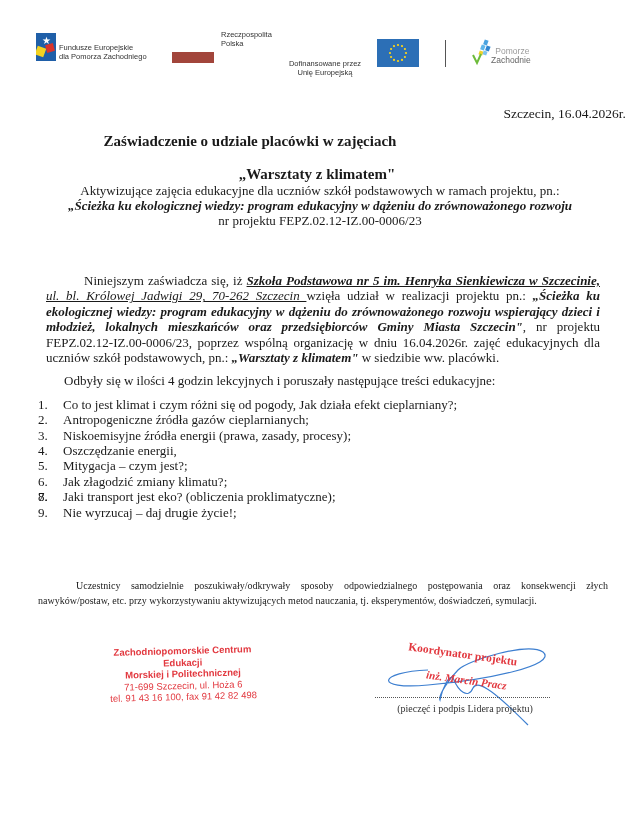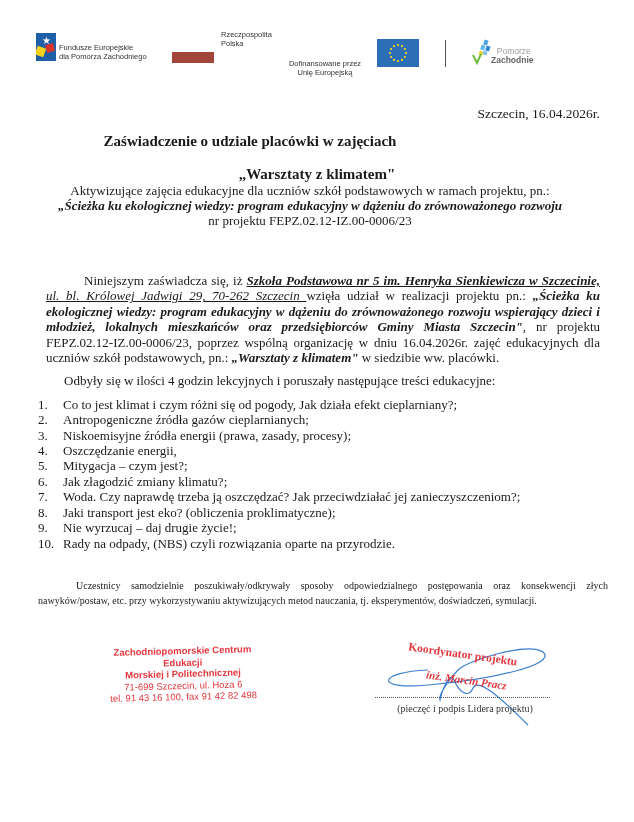--- a/index.html
+++ b/index.html
@@ -11,26 +11,26 @@
   .fe-logo .r { position: absolute; left: 10px; top: 11px; width: 8px; height: 8px; background: #d9342b; transform: rotate(-15deg); }
   .fe-text { position: absolute; left: 59px; top: 43px; font-family: "Liberation Sans", sans-serif; font-size: 7.5px; line-height: 9px; color: #333; }
   .rp-flag { position: absolute; left: 172px; top: 52px; width: 42px; height: 11px; background: #a2453b; }
   .rp-text { position: absolute; left: 221px; top: 30px; font-family: "Liberation Sans", sans-serif; font-size: 7.5px; line-height: 9px; color: #333; }
   .ue-text { position: absolute; left: 270px; top: 43px; width: 110px; text-align: center; font-family: "Liberation Sans", sans-serif; font-size: 7.5px; line-height: 9px; color: #333; margin-top: 16px; }
   .eu-flag { position: absolute; left: 377px; top: 39px; width: 42px; height: 28px; background: #2c6fb6; }
   .eu-flag svg { position: absolute; left: 0; top: 0; }
   .vsep { position: absolute; left: 445px; top: 40px; width: 1px; height: 27px; background: #555; }
   .pz-mark { position: absolute; left: 471px; top: 38px; width: 22px; height: 28px; }
   .pz-text { position: absolute; left: 491px; top: 47px; font-family: "Liberation Sans", sans-serif; font-size: 8.5px; line-height: 9px; color: #9a9a9a; text-align: center; }
-  .pz-text .b { color: #666; font-weight: bold; }
+  .pz-text .b { color: #666; font-weight: normal; }
 
-  .date { position: absolute; right: 34px; top: 106px; font-size: 13.5px; }
+  .date { position: absolute; right: 8px; top: 106px; font-size: 13.5px; }
   .title { position: absolute; left: 0; width: 500px; top: 133px; text-align: center; font-size: 15px; font-weight: bold; }
   .subtitle { position: absolute; left: 0; width: 634px; top: 166px; text-align: center; font-size: 15px; font-weight: bold; }
-  .head-lines { position: absolute; left: 20px; width: 580px; top: 183px; text-align: center; font-size: 13px; line-height: 15px; }
+  .head-lines { position: absolute; left: 30px; width: 580px; top: 183px; text-align: center; font-size: 13px; line-height: 15px; }
   .head-lines .bi { font-weight: bold; font-style: italic; }
 
   .body { position: absolute; left: 38px; width: 570px; top: 265px; font-size: 13px; line-height: 15.4px; text-align: justify; }
   .body p { margin: 8px; }
   .indent { text-indent: 38px; }
   .u { text-decoration: underline; font-weight: bold; font-style: italic; }
   .ui { text-decoration: underline; font-style: italic; }
   .bi { font-weight: bold; font-style: italic; }
   .list { margin: 0; padding: 0; list-style: none; }
   .list li { padding-left: 25px; position: relative; }
@@ -116,24 +116,23 @@
 <div class="body">
   <p class="indent"><span>Niniejszym zaświadcza się, iż </span><span class="u">Szkoła Podstawowa nr 5 im. Henryka Sienkiewicza w Szczecinie,</span> <span class="ui">ul. bl. Królowej Jadwigi 29, 70-262 Szczecin </span><span>wzięła udział w realizacji projektu pn.: </span><span class="bi">„Ścieżka ku ekologicznej wiedzy: program edukacyjny w dążeniu do zrównoważonego rozwoju wspierający dzieci i młodzież, lokalnych mieszkańców oraz przedsiębiorców Gminy Miasta Szczecin"</span><span>, nr projektu FEPZ.02.12-IZ.00-0006/23, poprzez wspólną organizację w dniu 16.04.2026r. zajęć edukacyjnych dla uczniów szkół podstawowych, pn.: </span><span class="bi">„Warsztaty z klimatem"</span><span> w siedzibie ww. placówki.</span></p>
   <p class="indent2">Odbyły się w ilości 4 godzin lekcyjnych i poruszały następujące treści edukacyjne:</p>
   <ol class="list" id="topics">
       <li><span class="num">1.</span><span>Co to jest klimat i czym różni się od pogody, Jak działa efekt cieplarniany?;</span></li>
       <li><span class="num">2.</span><span>Antropogeniczne źródła gazów cieplarnianych;</span></li>
       <li><span class="num">3.</span><span>Niskoemisyjne źródła energii (prawa, zasady, procesy);</span></li>
       <li><span class="num">4.</span><span>Oszczędzanie energii,</span></li>
       <li><span class="num">5.</span><span>Mitygacja – czym jest?;</span></li>
       <li><span class="num">6.</span><span>Jak złagodzić zmiany klimatu?;</span></li>
-      <li><span class="num">7.</span><span>Woda. Czy naprawdę trzeba ją oszczędzać? Jak przeciwdziałać jej zanieczyszczeniom?;</span></li>
+      <li><span class="num">7.</span></li>
       <li><span class="num">8.</span><span>Jaki transport jest eko? (obliczenia proklimatyczne);</span></li>
       <li><span class="num">9.</span><span>Nie wyrzucaj – daj drugie życie!;</span></li>
-      <li><span class="num">10.</span><span>Rady na odpady, (NBS) czyli rozwiązania oparte na przyrodzie.</span></li>
     </ol>
 </div>
 
 <div class="closing">
   <p class="indent" style="margin:0;">Uczestnicy samodzielnie poszukiwały/odkrywały sposoby odpowiedzialnego postępowania oraz konsekwencji złych nawyków/postaw, etc. przy wykorzystywaniu aktywizujących metod nauczania, tj. eksperymentów, doświadczeń, symulacji.</p>
 </div>
 
 <div class="stamp">
   <div class="l1">Zachodniopomorskie Centrum Edukacji</div>
   <div class="l2">Morskiej i Politechnicznej</div>

